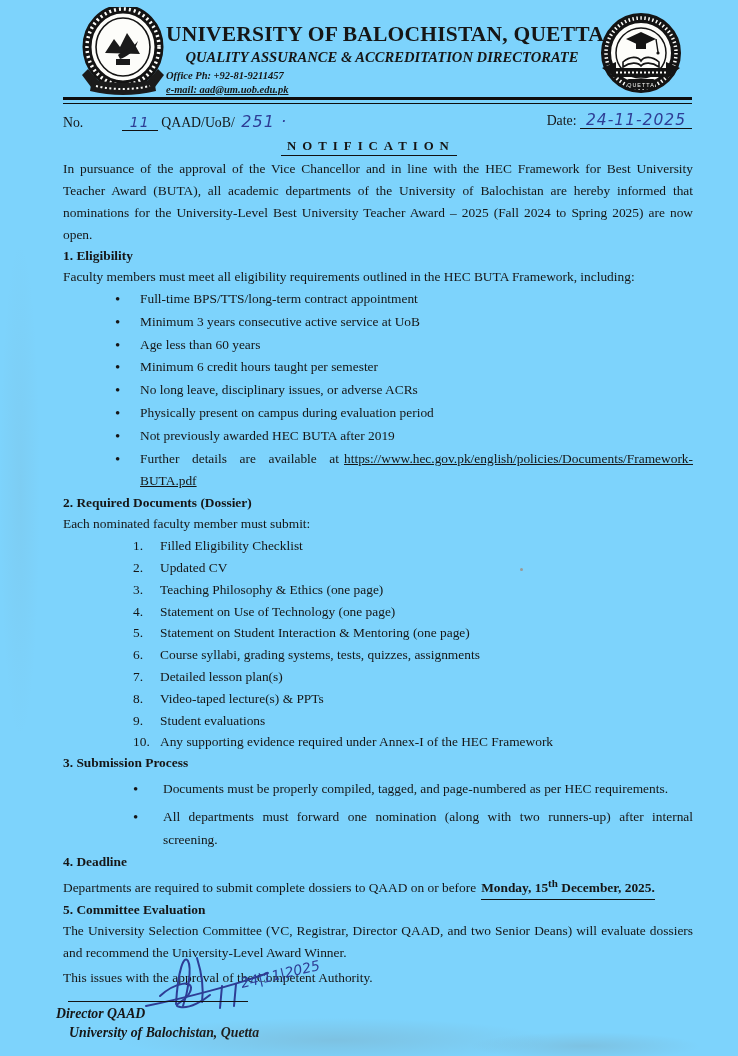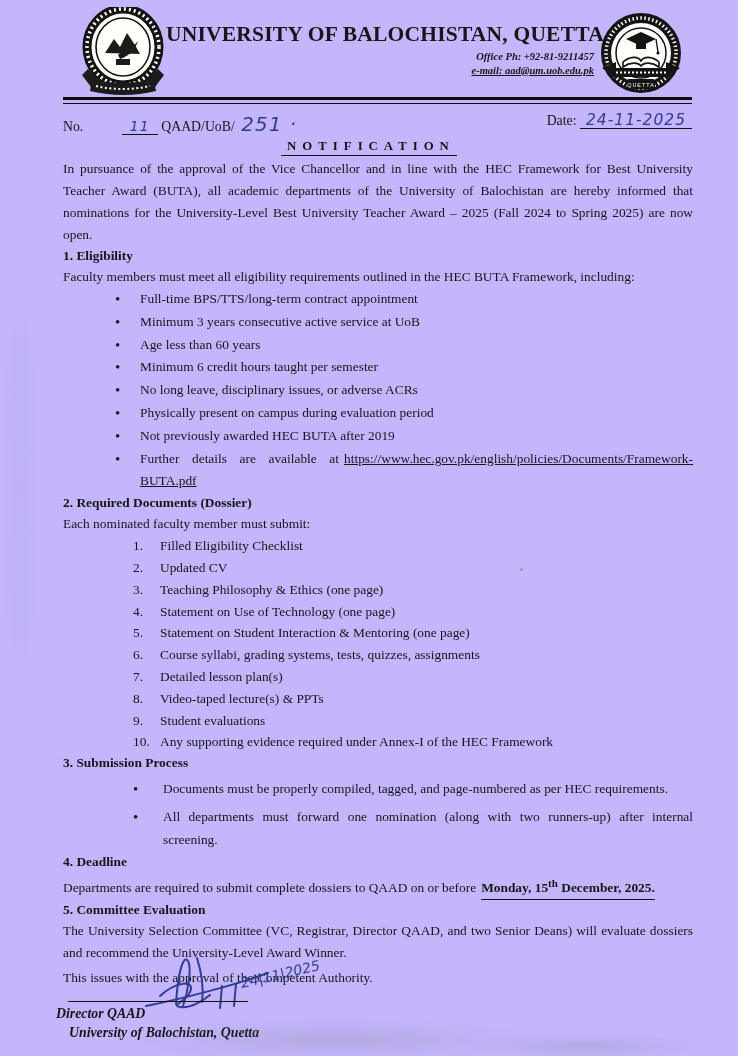--- a/index.html
+++ b/index.html
@@ -1,42 +1,42 @@
 <!DOCTYPE html>
 <html><head>
 <meta charset="utf-8">
 <style>
   html,body { margin:0; padding:0; background:#e9e9e7; }
   .page {
     position:relative; width:738px; height:1056px; margin:0 auto;
-    background:#c4b5fd; overflow:hidden;
+    background:#7dd3fc; overflow:hidden;
     font-family:"Liberation Serif", serif; color:#161616;
   }
   
   .logo { position:absolute; }
   #logo-left { top:7px; left:74px; }
   #logo-right { top:12px; left:596px; }
   .head-center { position:absolute; top:22px; left:166px; width:432px; text-align:center; }
   .uni-name { font-size:21.5px; font-weight:bold; letter-spacing:.2px; white-space:nowrap; }
   .dir-name { font-size:14.6px; font-weight:bold; font-style:italic; margin-top:2px; white-space:nowrap; }
-  .contact { margin-top:3px; text-align:right; font-style:italic; font-weight:bold;
+  .contact { margin-top:3px; text-align:left; font-style:italic; font-weight:bold;
              font-size:10.5px; line-height:13.5px; padding-right:4px; }
   .contact .email-line { text-decoration:underline; }
   .rule { position:absolute; top:97px; left:63px; width:629px; height:2.5px;
           border-top:3.5px solid #0e0e0e; border-bottom:1.5px solid #0e0e0e; }
   
   .ref-row { position:absolute; top:112px; left:63px; width:629px;
              display:flex; justify-content:space-between; font-size:13.8px; }
   .hand { font-family:"DejaVu Sans", sans-serif; font-style:italic;
           color:#2e3d95; letter-spacing:1px; }
   .fill-line { display:inline-block; text-align:center;
                border-bottom:1.4px solid #111; line-height:15px; }
   .no-fill { width:36px; font-size:14px;margin-left:35px; }
   .date-fill { width:112px; font-size:15.5px; }
-  .serial { font-size:20px; margin-left:3px; }
+  .serial { font-size:16px; margin-left:3px; }
   
   .doc-title { position:absolute; top:136px; left:0; width:100%; text-align:center; }
   .doc-title span { font-weight:bold; font-size:12.8px; letter-spacing:6px;
                     border-bottom:1.8px solid #111; padding:0 2px 2px 6px; }
   
   .body-text { position:absolute; top:158px; left:63px; width:630px;
                font-size:13.4px; line-height:22px; }
   .body-text p { margin:0; }
   .justify { text-align:justify; }
   .sec { font-weight:bold; line-height:20px; margin:2px 0 0 0; font-size:13.4px; }
@@ -105,20 +105,21 @@
       <polygon points="84,56 70,50 70,66" fill="#141414"></polygon>
       <path d="M14,56 L76,56 L73,65 L17,65 Z" fill="#141414"></path>
       <path d="M20,60.5 L70,60.5" stroke="#fdfdfa" stroke-width="1.8" stroke-dasharray="2 2"></path>
       <rect x="31" y="67" width="28" height="10" rx="2" fill="#141414"></rect>
       <text x="45" y="74.5" text-anchor="middle" font-size="5.4" letter-spacing="1" fill="#fdfdfa" font-family="Liberation Sans, sans-serif">QUETTA</text>
     </svg>
   </div>
 
   <div class="head-center">
     <div class="uni-name">UNIVERSITY OF BALOCHISTAN, QUETTA</div>
+    <div class="dir-name">QUALITY ASSURANCE &amp; ACCREDITATION DIRECTORATE</div>
     <div class="contact">
       <div>Office Ph: +92-81-9211457</div>
       <div class="email-line">e-mail: aad@um.uob.edu.pk</div>
     </div>
   </div>
 
   <div class="rule"></div>
 
   <div class="ref-row">
     <div>

